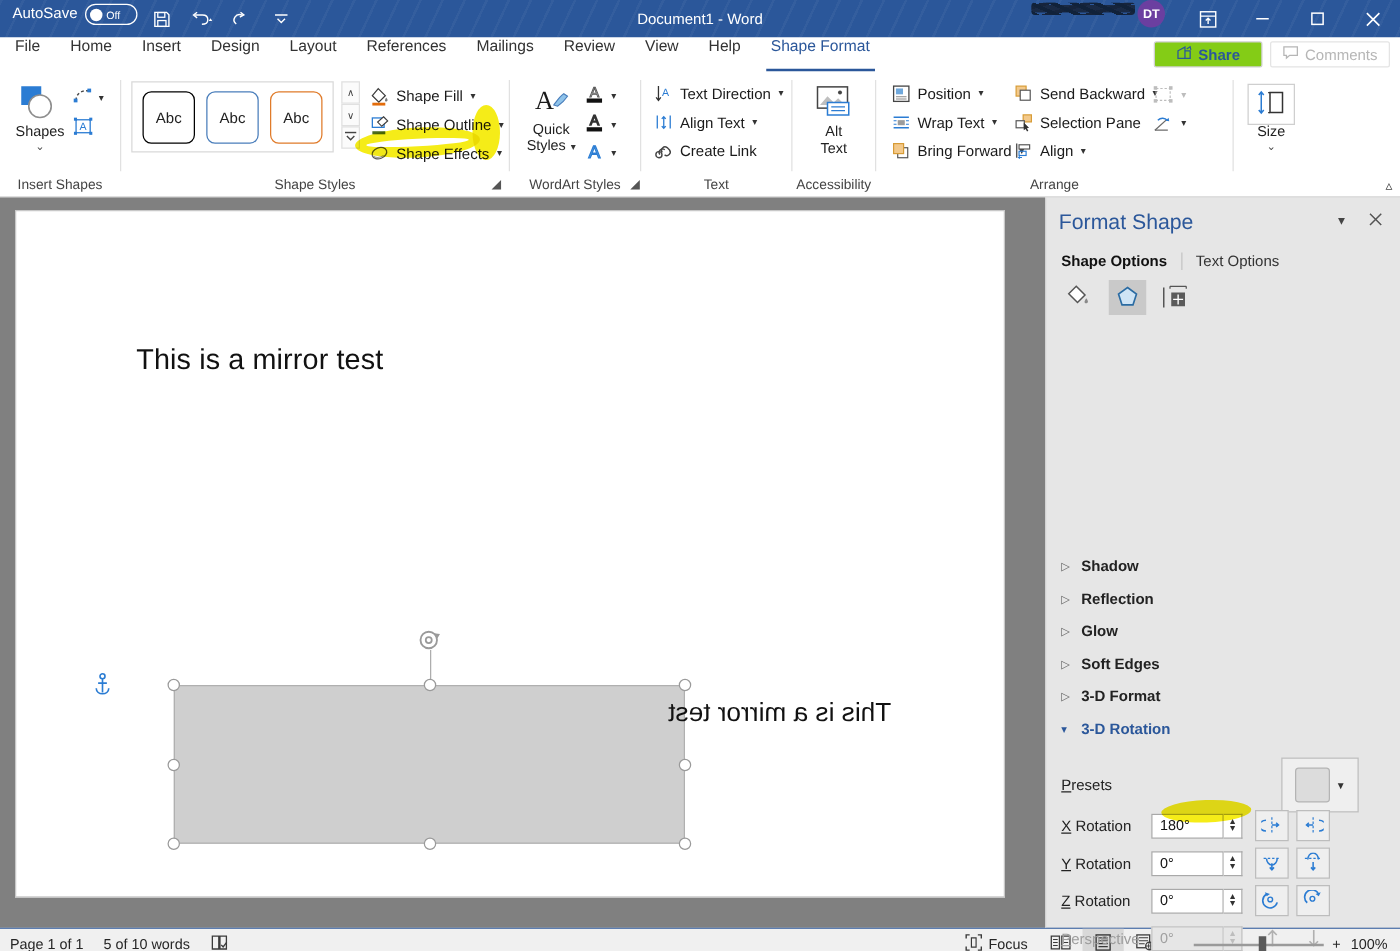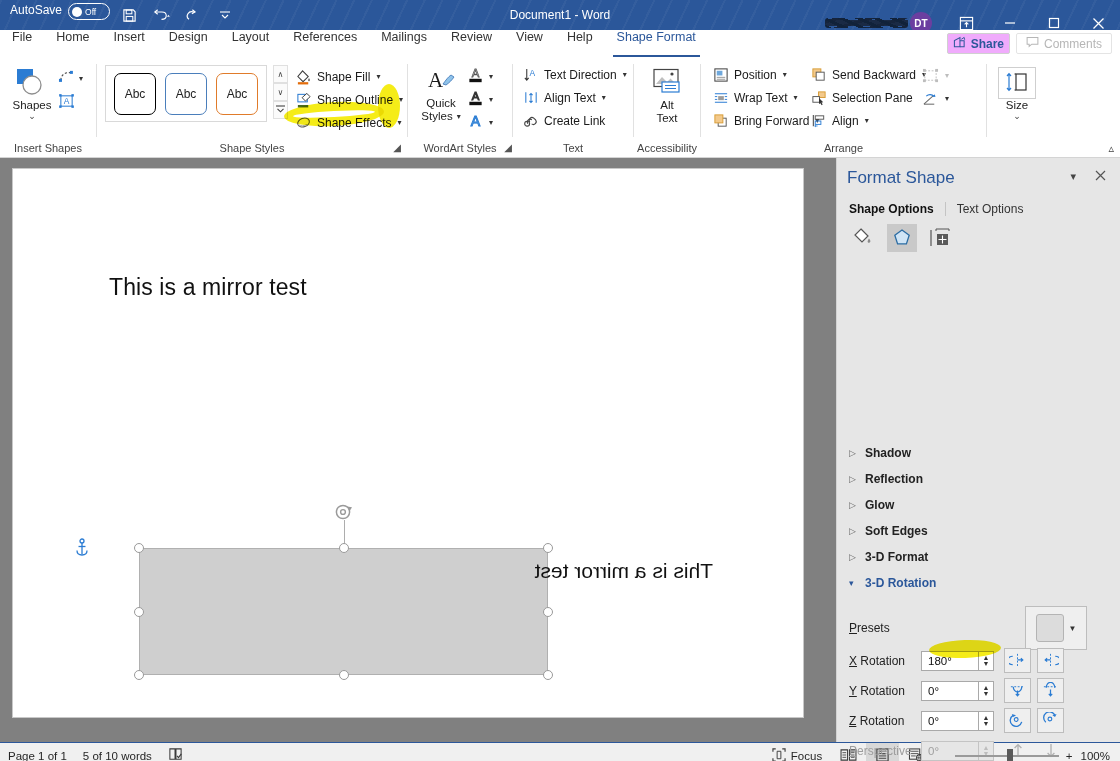--- a/index.html
+++ b/index.html
@@ -31,21 +31,21 @@
   .doc-title{
     position:absolute; left:0; right:0; text-align:center; font-size:12px;
     pointer-events:none;
   }
   .searchbox{
     position:absolute; left:390px; top:4px; width:360px; height:22px;
     background:#bfcee4; color:#1b1b1b; display:flex; align-items:center;
     gap:7px; padding-left:9px; font-size:12px;
   }
   .searchbox .sph{ color:#24292e; }
-  .tb-right{ position:absolute; right:0; top:0; height:46px; display:flex; align-items:center; }
+  .tb-right{ position:absolute; right:0; top:0; height:46px; display:flex; align-items:flex-start; }
   .user-name{ position:relative; font-size:12px; margin-right:8px; color:#e8eef8; }
   .user-name .scribble{
     position:absolute; left:-4px; right:-6px; top:2px; bottom:2px;
     background:
       repeating-linear-gradient(24deg, #11223a 0 3px, transparent 3px 7px),
       repeating-linear-gradient(-16deg, #16243c 0 3px, transparent 3px 9px),
       linear-gradient(#1a2a45,#1a2a45);
     background-size:100% 100%, 100% 100%, 100% 6px;
     background-repeat:no-repeat,no-repeat,no-repeat;
     background-position:0 0,0 0,0 center;
@@ -62,22 +62,22 @@
   .tabbar{ height:28px; background:#fff; display:flex; align-items:stretch; position:relative;
            border-bottom:1px solid #fff; }
   .tab{ padding:0 12px; display:flex; align-items:flex-start; font-size:12.5px; color:#333;
         position:relative; white-space:nowrap; }
   .tab.active{ color:#2b579a; font-weight:normal; }
   .tab.active:after{
     content:""; position:absolute; left:8px; right:8px; bottom:0; height:2.5px; background:#2b579a;
   }
   .tabbar-right{ margin-left:auto; display:flex; align-items:center; gap:6px; padding-right:8px;}
   .sharebtn{
-    display:flex;align-items:center;gap:5px;border:1px solid #d0d0d0;background:#f0abfc;
-    height:21px;padding:0 5px;font-size:12px;color:#2b579a;font-weight:bold;border-radius:2px;
+    display:flex;align-items:center;gap:5px;border:1px solid #d0d0d0;background:#84cc16;
+    height:21px;padding:0 17px;font-size:12px;color:#2b579a;font-weight:bold;border-radius:2px;
   }
   .commentsbtn{
     display:flex;align-items:center;gap:5px;border:1px solid #e4e4e4;background:#fff;
     height:21px;padding:0 9px;font-size:12px;color:#b6b6b6;border-radius:2px;
   }
 
   
   .ribbon{
     height:100px; background:#fff; display:flex; align-items:stretch;
     border-bottom:1px solid #d4d4d4; position:relative;

